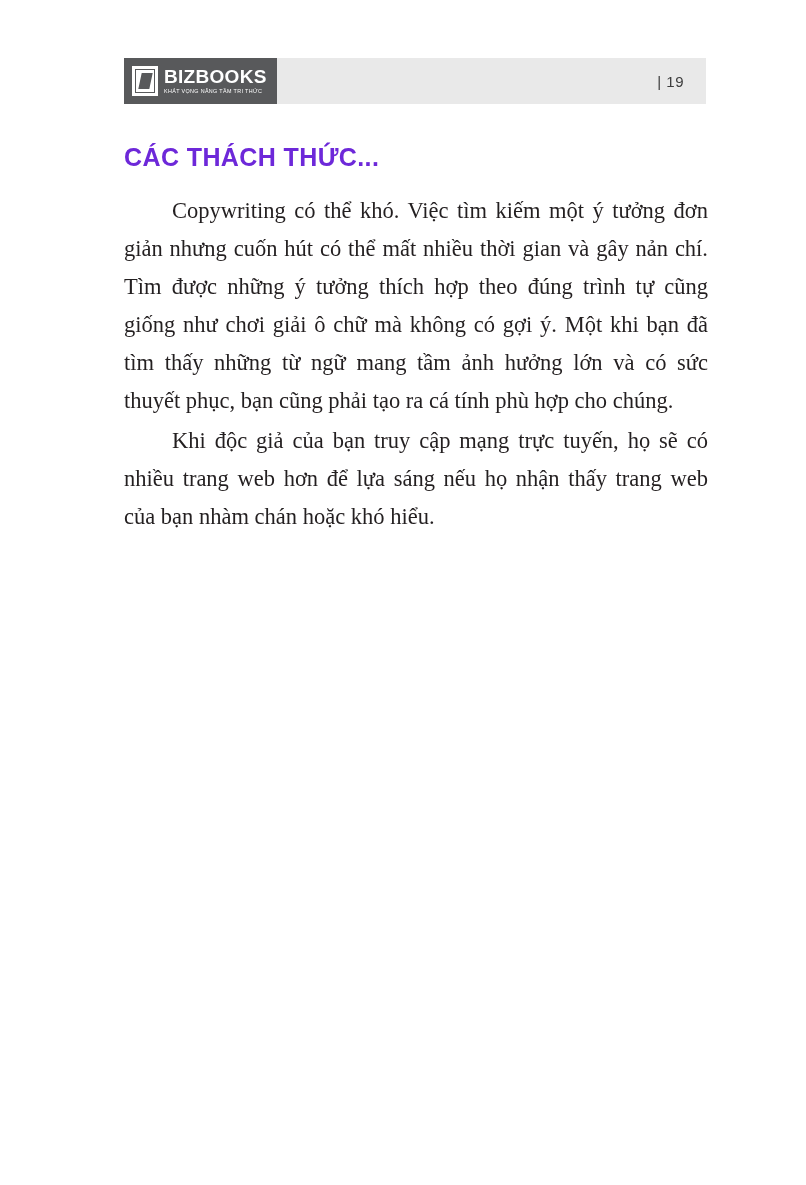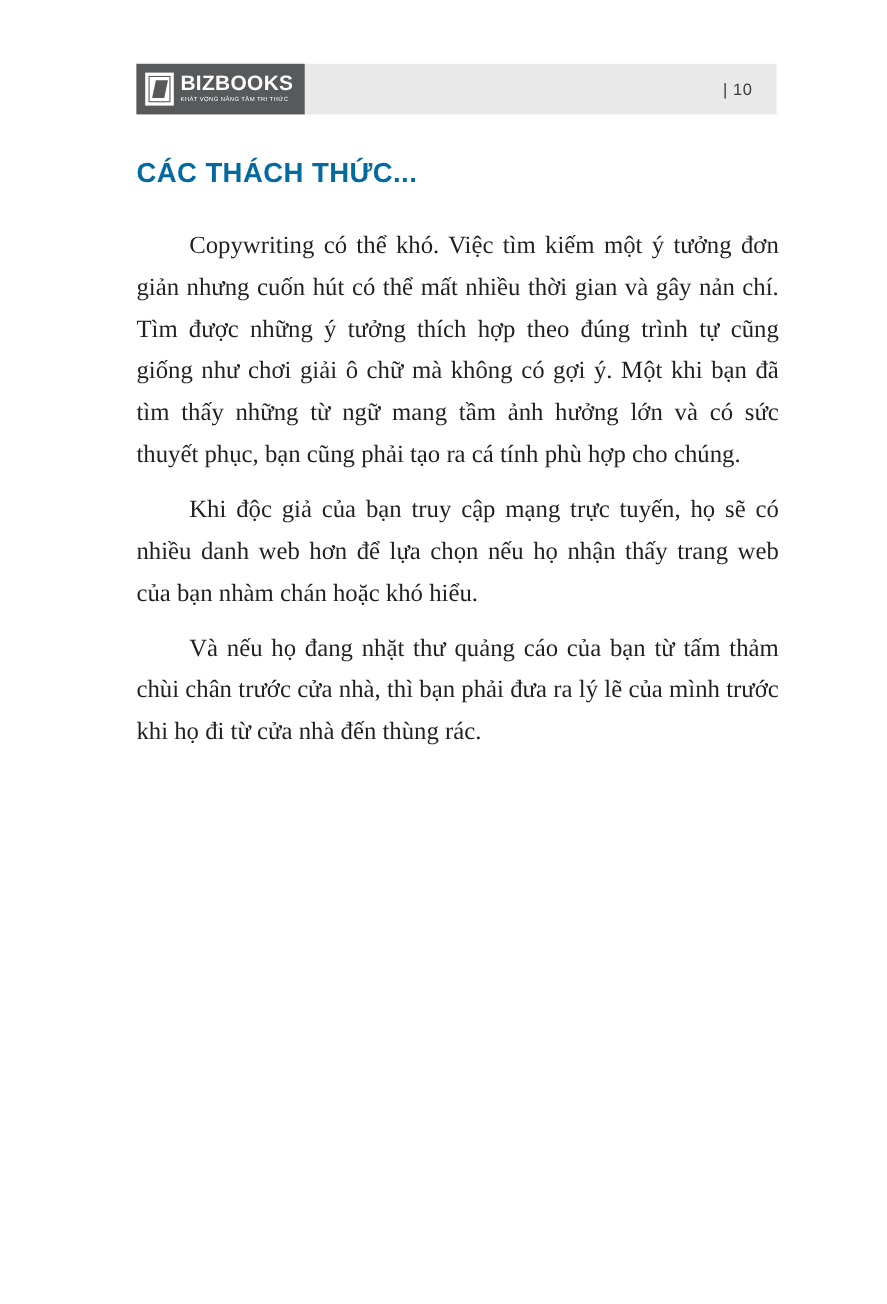--- a/index.html
+++ b/index.html
@@ -97,31 +97,31 @@
   
   .chapter-title {
     position: absolute;
     left: 112px;
     top: 126px;
     width: 582px;
     font-family: "Liberation Sans", sans-serif;
     font-weight: bold;
     font-size: 25px;
     letter-spacing: 0.4px;
-    color: #0369a1;
+    color: #6d28d9;
   }
   
   .body-text {
     position: absolute;
     left: 112px;
     top: 192px;
     width: 584px;
   }
   .body-text p {
-    margin: 12px 0 2px 0;
+    margin: 0 0 2px 0;
     text-indent: 48px;
     text-align: justify;
     font-size: 22.5px;
     line-height: 38px;
     color: #231f20;
     hyphens: none;
   }
   .body-text p:last-child {
     margin-bottom: 0;
   }
@@ -132,24 +132,23 @@
 <div class="page">
 
   <div class="header">
     <div class="logo-block">
       <div class="logo-mark"></div>
       <div class="logo-text">
         <span class="logo-name">BIZBOOKS</span>
         <span class="logo-tagline">KHÁT VỌNG NÂNG TẦM TRI THỨC</span>
       </div>
     </div>
-    <div class="page-number">| 10</div>
+    <div class="page-number">| 19</div>
   </div>
 
   <h1 class="chapter-title">CÁC THÁCH THỨC...</h1>
 
   <div class="body-text">
     <p>Copywriting có thể khó. Việc tìm kiếm một ý tưởng đơn giản nhưng cuốn hút có thể mất nhiều thời gian và gây nản chí. Tìm được những ý tưởng thích hợp theo đúng trình tự cũng giống như chơi giải ô chữ mà không có gợi ý. Một khi bạn đã tìm thấy những từ ngữ mang tầm ảnh hưởng lớn và có sức thuyết phục, bạn cũng phải tạo ra cá tính phù hợp cho chúng.</p>
-    <p>Khi độc giả của bạn truy cập mạng trực tuyến, họ sẽ có nhiều danh web hơn để lựa chọn nếu họ nhận thấy trang web của bạn nhàm chán hoặc khó hiểu.</p>
-    <p>Và nếu họ đang nhặt thư quảng cáo của bạn từ tấm thảm chùi chân trước cửa nhà, thì bạn phải đưa ra lý lẽ của mình trước khi họ đi từ cửa nhà đến thùng rác.</p>
+    <p>Khi độc giả của bạn truy cập mạng trực tuyến, họ sẽ có nhiều trang web hơn để lựa sáng nếu họ nhận thấy trang web của bạn nhàm chán hoặc khó hiểu.</p>
   </div>
 
 </div>
 
 </body></html>

